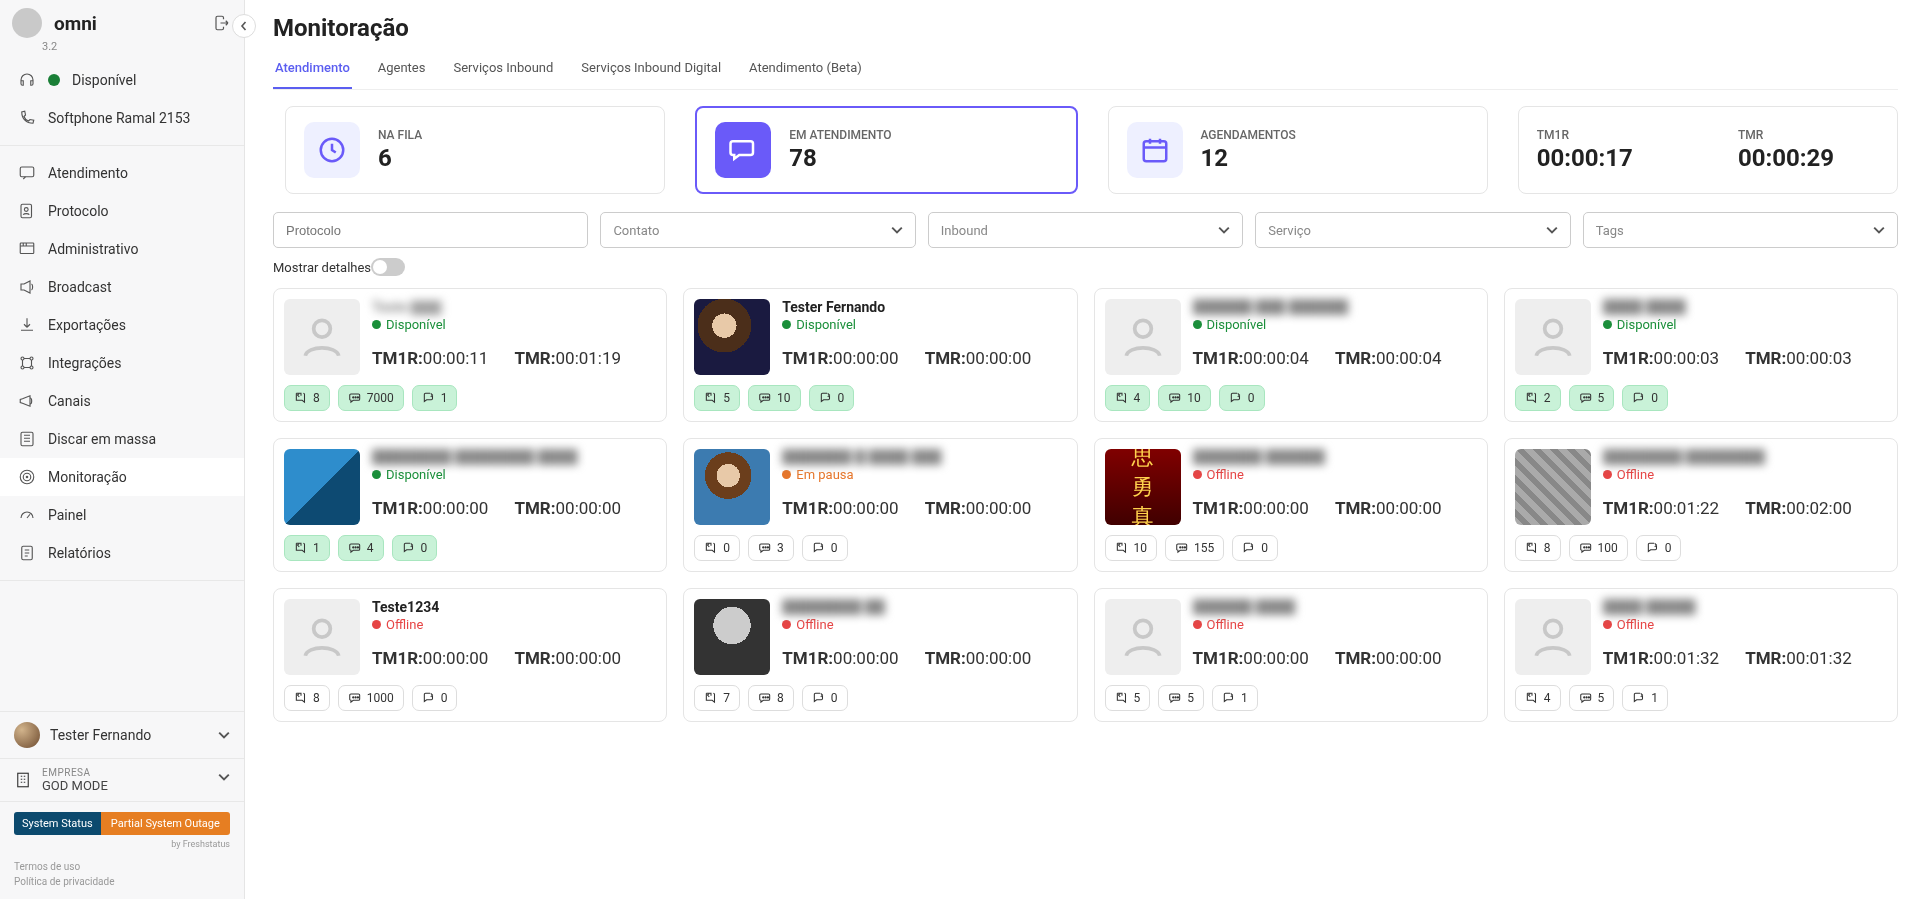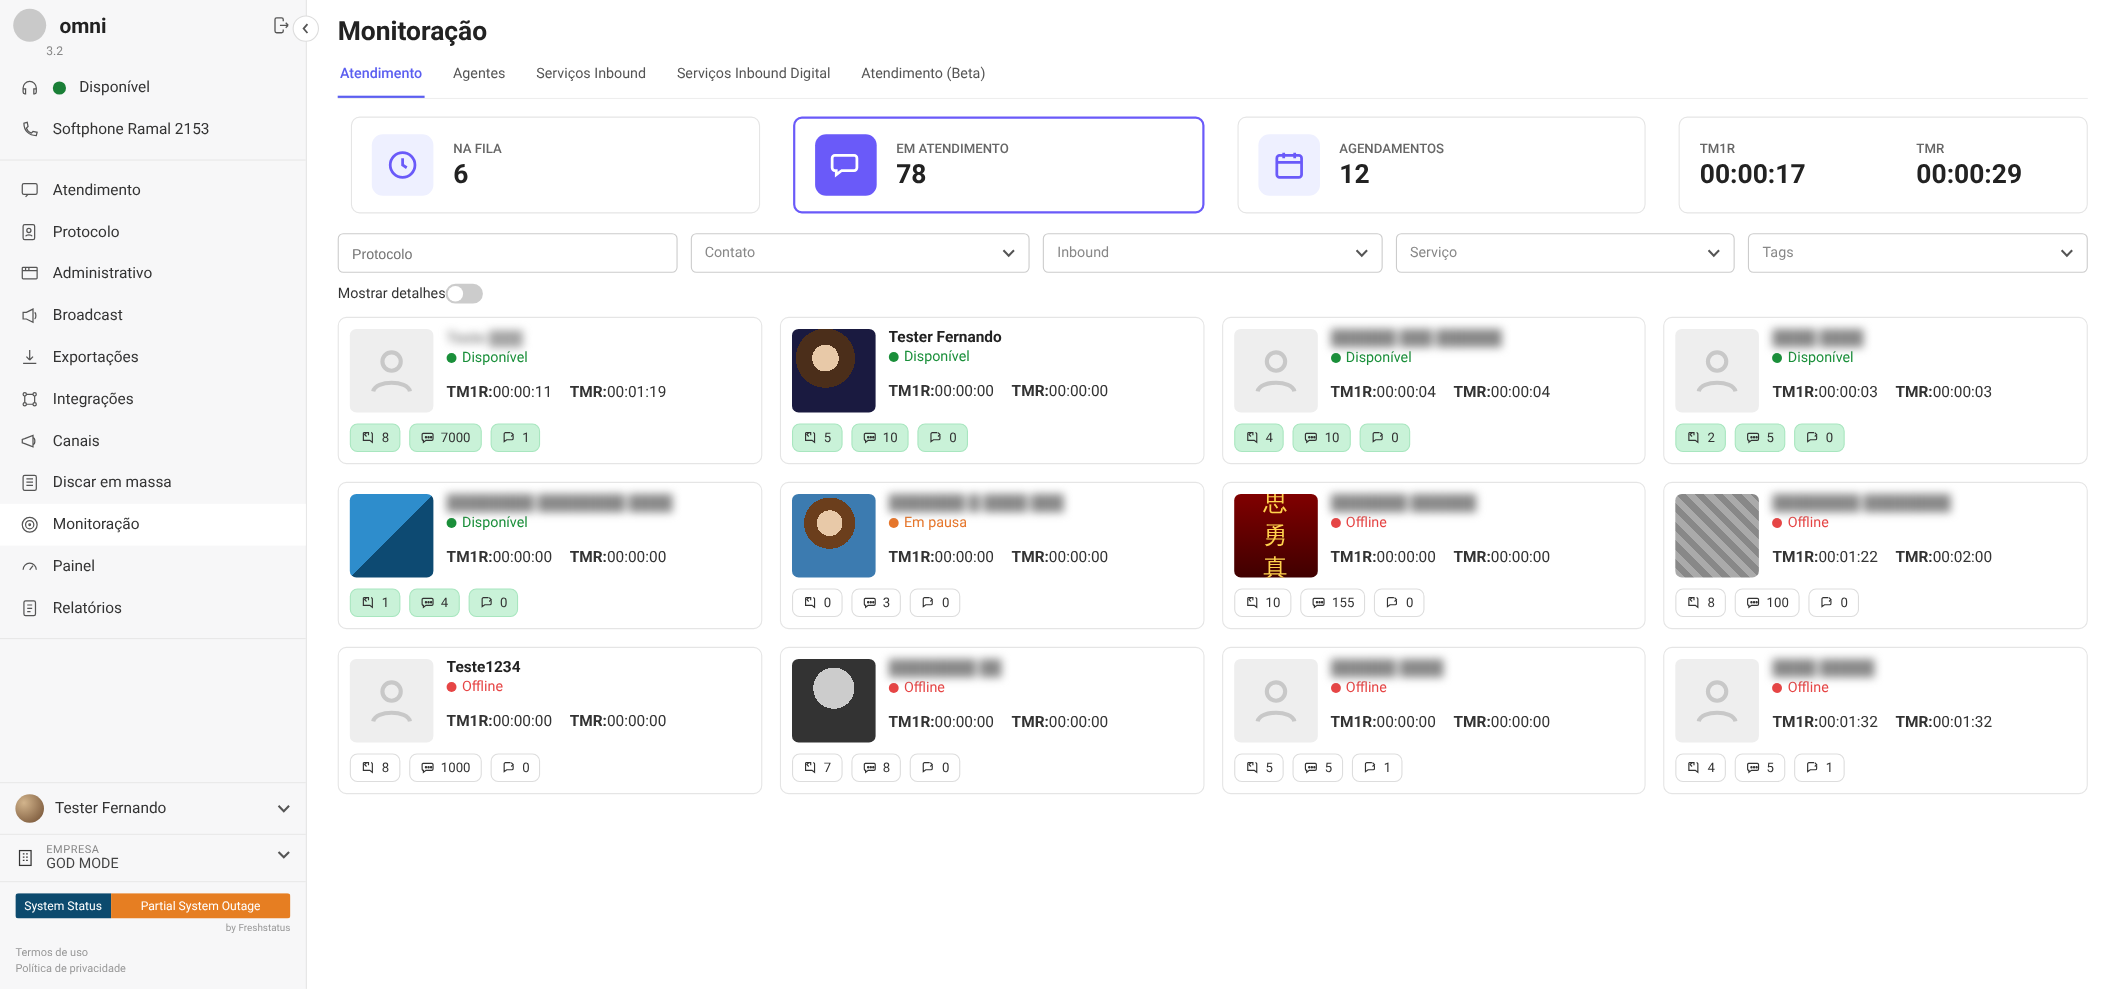--- a/index.html
+++ b/index.html
@@ -1,20 +1,20 @@
 <!DOCTYPE html>
 <html><head>
 <meta charset="utf-8">
 <style>
 * { box-sizing: border-box; margin: 0; padding: 0; }
 body { font-family: -apple-system, BlinkMacSystemFont, "Segoe UI", Roboto, sans-serif; font-size: 14px; color: #333; background: #fff; overflow: hidden; }
 .app { display: flex; height: 899px; width: 1918px; }
 
 
-.sidebar { width: 279px; background: #f7f7f8; border-right: 1px solid #e5e5e5; display: flex; flex-direction: column; position: relative; }
+.sidebar { width: 245px; background: #f7f7f8; border-right: 1px solid #e5e5e5; display: flex; flex-direction: column; position: relative; }
 .sb-header { display: flex; align-items: center; padding: 8px 12px; gap: 12px; }
 .sb-avatar { width: 30px; height: 30px; border-radius: 50%; background: #c9c9c9; }
 .sb-title { font-weight: 700; font-size: 19px; color: #222; }
 .sb-ver { font-size: 11px; color: #888; margin-left: 42px; margin-top: -6px; }
 .sb-logout { margin-left: auto; width: 20px; height: 20px; display:flex; align-items:center; justify-content:center; color:#555; }
 .sb-collapse { position: absolute; top: 14px; right: -12px; width: 24px; height: 24px; border-radius: 50%; background: #fff; border: 1px solid #ddd; display:flex; align-items:center; justify-content:center; color:#555; cursor:pointer; }
 .sb-section { padding: 8px 0; border-bottom: 1px solid #e8e8e8; }
 .sb-item { display: flex; align-items: center; gap: 12px; padding: 10px 18px; color: #333; font-size: 14px; cursor: pointer; }
 .sb-item.active { background: #fff; }
 .sb-item .ic { width: 18px; height: 18px; display:flex; align-items:center; justify-content:center; color:#555; flex-shrink:0; }
@@ -70,21 +70,21 @@
 .card-av.img5 { background: repeating-linear-gradient(45deg,#aaa 0 6px,#888 6px 12px); filter: blur(0.5px); }
 .card-av.img6 { background: radial-gradient(circle at 50% 35%, #ccc 0 30%, #333 30% 100%); }
 .card-info { flex:1; min-width:0; }
 .card-name { font-weight:700; font-size:14px; color:#222; margin-bottom:2px; white-space:nowrap; overflow:hidden; text-overflow:ellipsis;}
 .card-name.pix { filter: blur(4px); color:#888; }
 .card-status { display:flex; align-items:center; gap:5px; font-size:13px; margin-bottom:16px; }
 .card-status .d { width:9px; height:9px; border-radius:50%; }
 .st-disp { color:#1a8f3a; } .st-disp .d{ background:#1a8f3a; }
 .st-pause { color:#e6762b; } .st-pause .d{ background:#e6762b; }
 .st-off { color:#e64545; } .st-off .d{ background:#e64545; }
-.card-times { font-size:14px; color:#333; display:flex; gap:16px; }
+.card-times { font-size:17px; color:#333; display:flex; gap:26px; }
 .card-times b { font-weight:700; }
 .card-metrics { display:flex; gap:8px; margin-top:10px; flex-wrap:wrap;}
 .chip { display:flex; align-items:center; gap:5px; padding:5px 9px; border-radius:7px; font-size:12px; border:1px solid #ddd; color:#333; }
 .chip.green { background:#c9f2d8; border-color:#a8e6bf; }
 .chip .ci { width:14px; height:14px; display:inline-flex; }
 
 svg { display:block; }
 </style>
 </head>
 <body>

